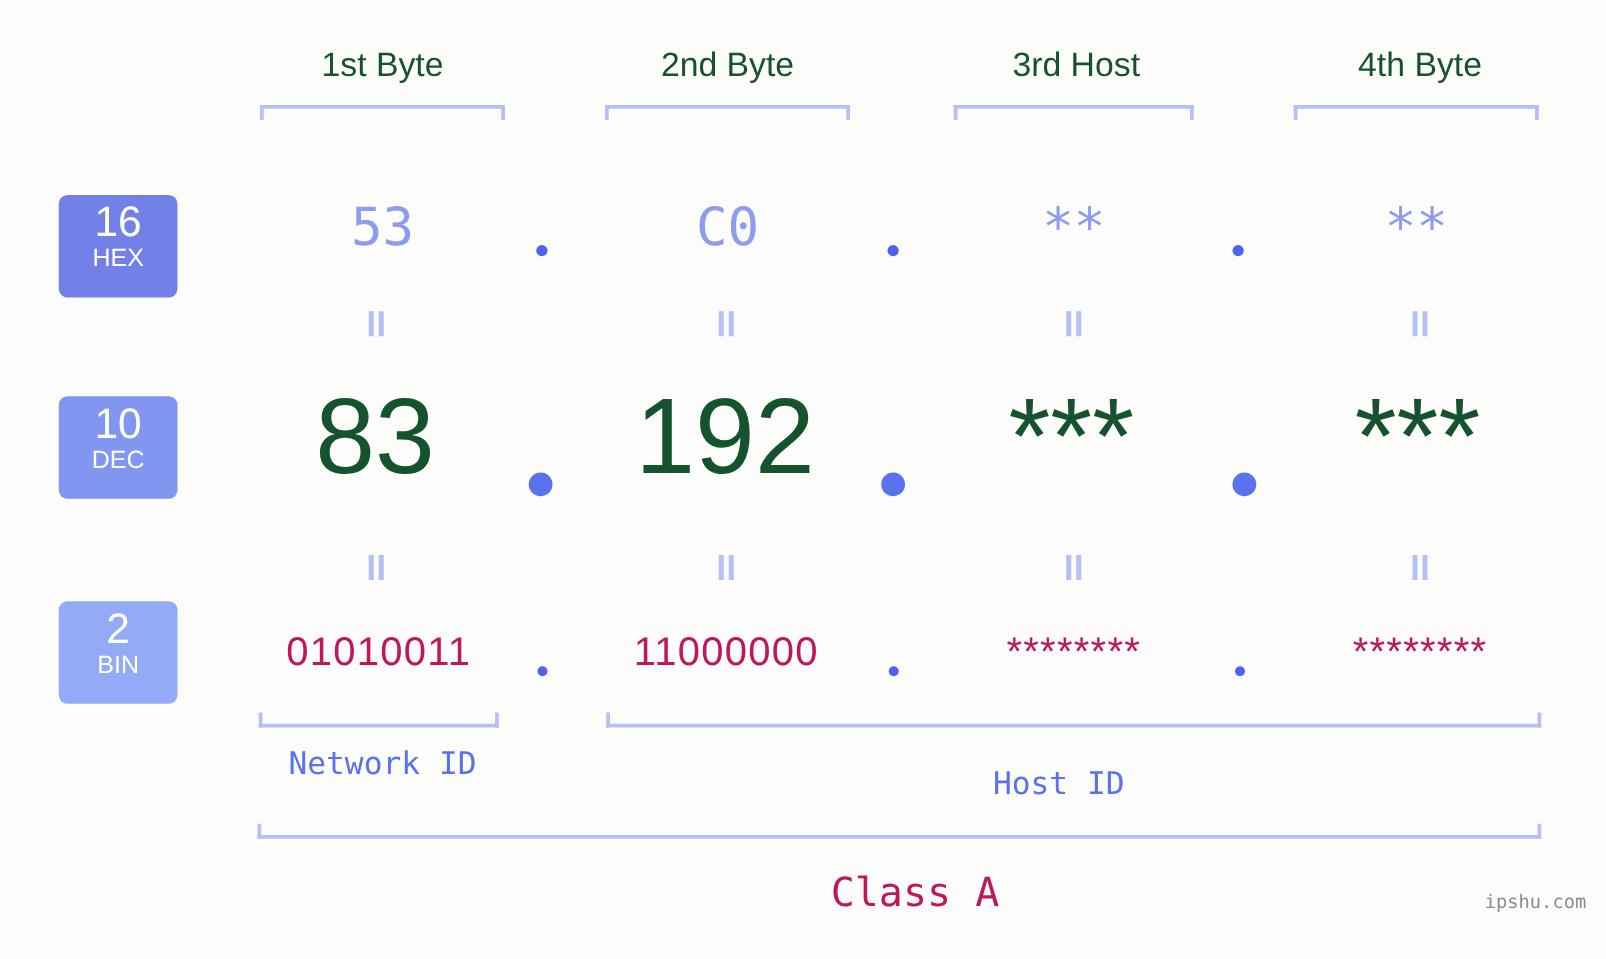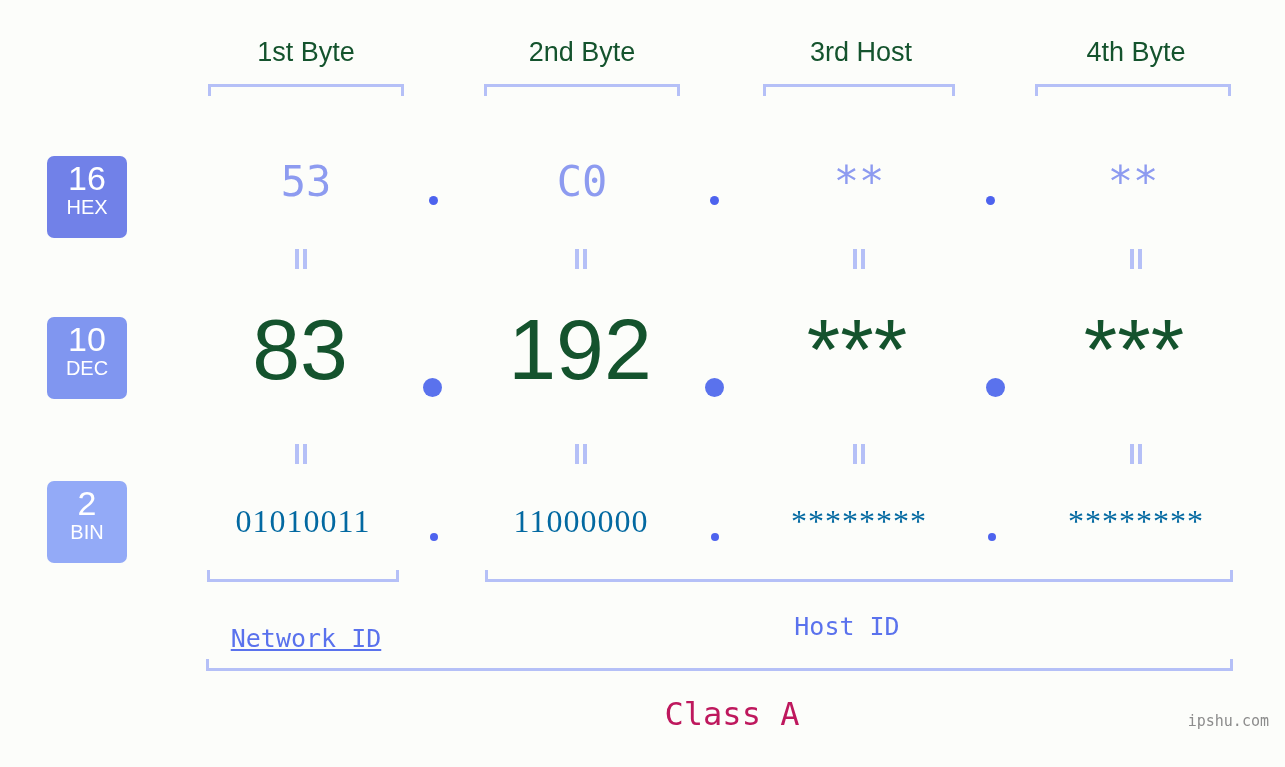--- a/index.html
+++ b/index.html
@@ -50,21 +50,21 @@
     border-left: 3px solid #b5c0f7;
     border-right: 3px solid #b5c0f7;
     height: 12px;
     box-sizing: border-box;
   }
 
   
   .badge {
     position: absolute;
     left: 47px;
-    width: 80px;
+    width: 95px;
     border-radius: 7px;
     color: #ffffff;
     text-align: center;
     font-family: "Liberation Sans", sans-serif;
     box-sizing: border-box;
     padding-top: 4px;
   }
   .badge .num {
     display: block;
     font-size: 34px;
@@ -117,25 +117,25 @@
     position: absolute;
     width: 19px;
     height: 19px;
     border-radius: 50%;
     background: #5a72ed;
     top: 378px;
   }
 
   
   .bin-val {
-    font-family: Liberation Serif, serif;
+    font-family: Liberation Sans, sans-serif;
     font-size: 32px;
     line-height: 36px;
     letter-spacing: 1px;
-    color: #0369a1;
+    color: #be185d;
     top: 503px;
   }
   .bin-dot {
     position: absolute;
     width: 8px;
     height: 8px;
     border-radius: 50%;
     background: #4d63ee;
     top: 533px;
   }
@@ -270,21 +270,21 @@
 
   <div class="row-cell bin-val" style="left:203px; width:200px;">01010011</div>
   <div class="bin-dot" style="left:430px;"></div>
   <div class="row-cell bin-val" style="left:481px; width:200px;">11000000</div>
   <div class="bin-dot" style="left:711px;"></div>
   <div class="row-cell bin-val" style="left:759px; width:200px;">********</div>
   <div class="bin-dot" style="left:988px;"></div>
   <div class="row-cell bin-val" style="left:1036px; width:200px;">********</div>
 
   <div class="bracket-up" style="left:207px; top:570px; width:192px;"></div>
-  <div class="region-label" style="left:208px; top:624px; width:196px;text-decoration:underline;">Network ID</div>
+  <div class="region-label" style="left:208px; top:596px; width:196px;">Network ID</div>
 
   <div class="bracket-up" style="left:485px; top:570px; width:748px;"></div>
   <div class="region-label" style="left:749px; top:612px; width:196px;">Host ID</div>
 
   <div class="bracket-up" style="left:206px; top:659px; width:1027px;"></div>
   <div class="class-label" style="left:634px; top:695px; width:196px;">Class A</div>
 
   <div class="watermark">ipshu.com</div>
 
 </div>

